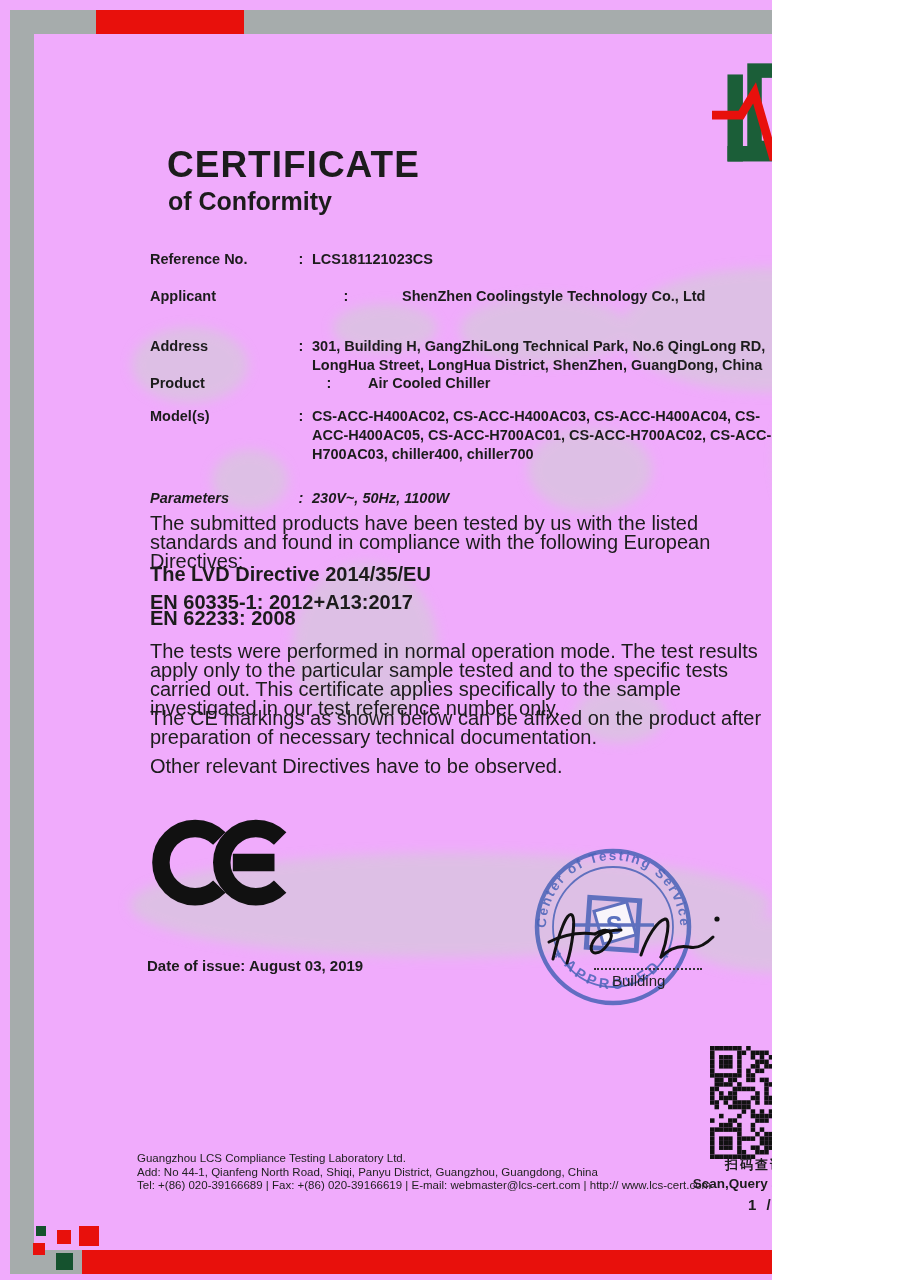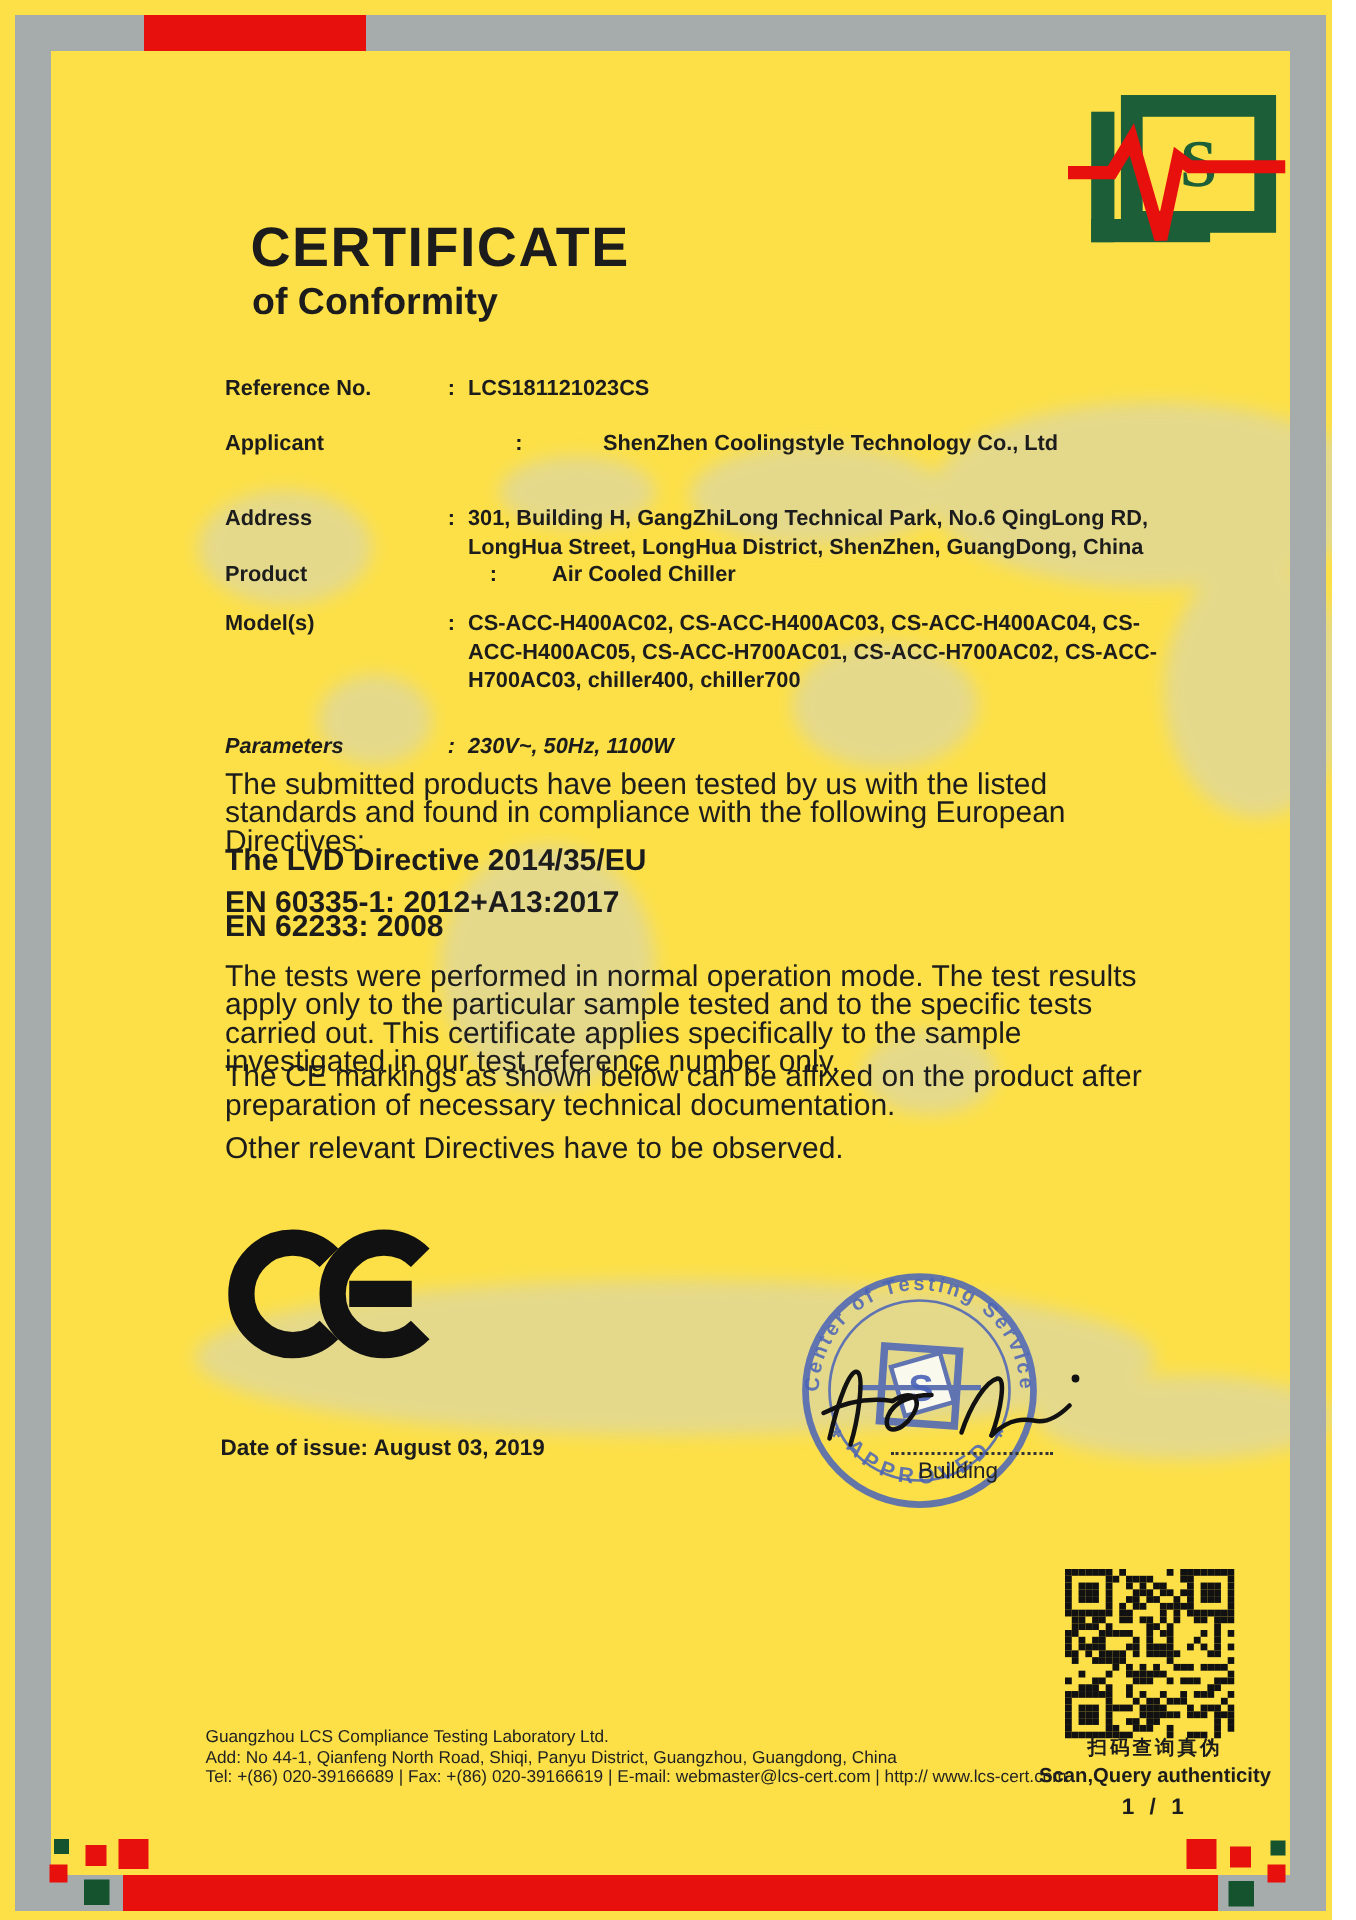--- a/index.html
+++ b/index.html
@@ -1,16 +1,16 @@
 <!DOCTYPE html>
 <html><head>
 <meta charset="utf-8">
 <style>
   html,body{margin:0;padding:0;background:#ffffff;}
-  .page{position:relative;width:888px;height:1280px;background:#fde047;overflow:hidden;
+  .page{position:relative;width:772px;height:1280px;background:#f0abfc;overflow:hidden;
         font-family:"Liberation Sans",sans-serif;color:#1c1c1c;}
   .abs{position:absolute;}
   
   .wm{position:absolute;left:0;top:0;z-index:0;}
   
   .frame{background:#a6acac;z-index:3;position:absolute;}
   .accent-red{background:#e8100c;z-index:4;position:absolute;}
   .sq{position:absolute;z-index:5;}
   
   .content{position:absolute;left:0;top:0;width:904px;height:1280px;z-index:2;}

